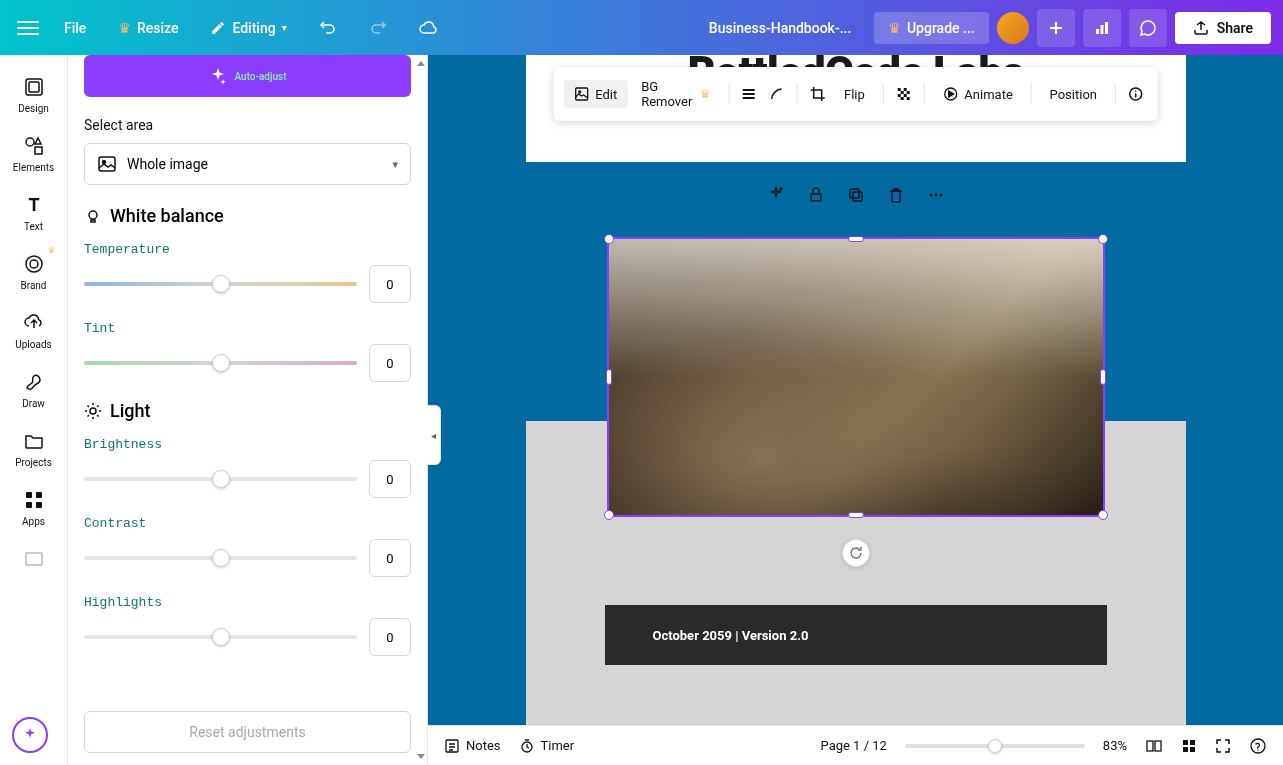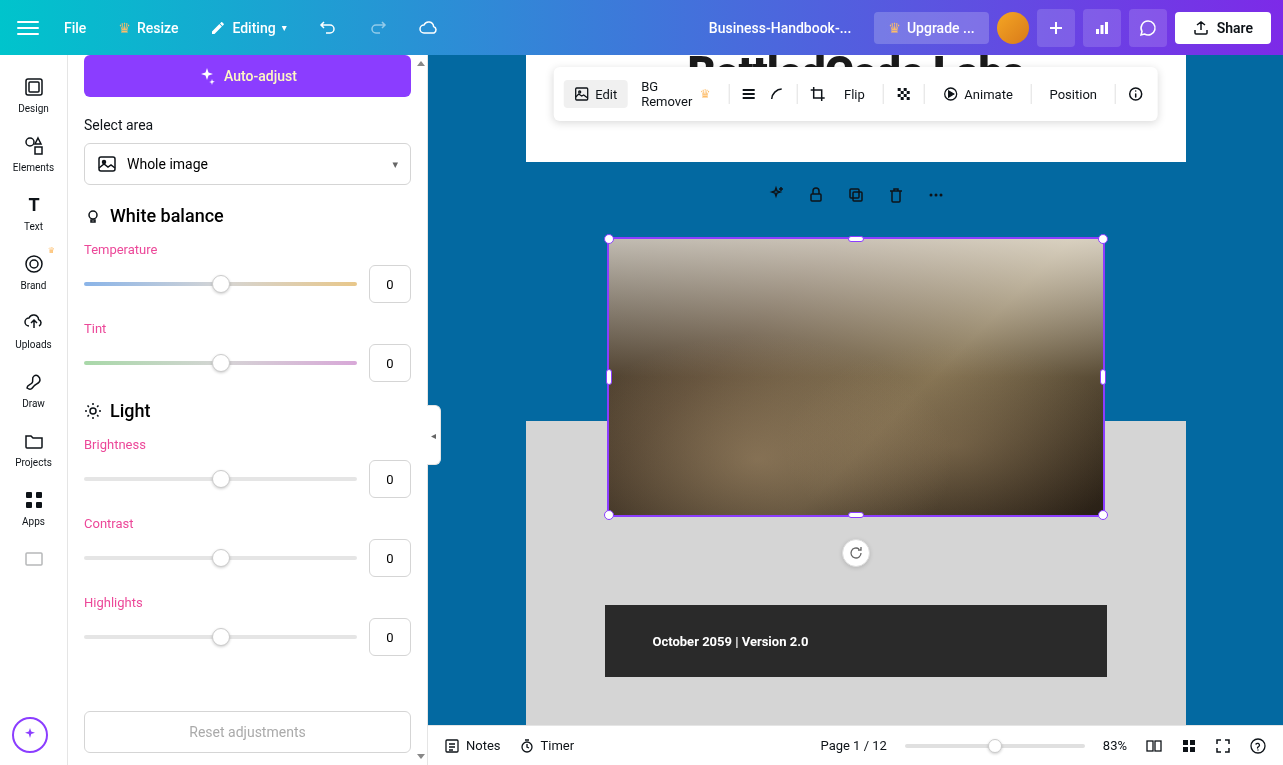--- a/index.html
+++ b/index.html
@@ -178,25 +178,25 @@
       font-size: 16px;
       font-weight: 500;
       flex: 1;
     }
     .close-x {
       font-size: 20px;
       cursor: pointer;
     }
     .auto-adjust-btn {
       background: #8b3dff;
-      color: #fef9c3;
+      color: #86efac;
       border: none;
       border-radius: 6px;
       padding: 12px;
-      font-size: 14px;
+      font-size: 10px;
       font-weight: 500;
       cursor: pointer;
       display: flex;
       align-items: center;
       justify-content: center;
       gap: 8px;
       width: 100%;
       margin-bottom: 20px;
     }
     .section-label {
@@ -225,22 +225,23 @@
       gap: 8px;
       font-size: 18px;
       font-weight: 500;
       margin-bottom: 16px;
     }
     .slider-row {
       margin-bottom: 18px;
     }
     .slider-label {
       font-size: 13px;
-      color: #ec4899;
+      color: #0f766e;
       margin-bottom: 8px;
+      font-family: Liberation Mono, monospace;
     }
     .slider-control {
       display: flex;
       align-items: center;
       gap: 12px;
     }
     .slider-track {
       flex: 1;
       height: 4px;
       border-radius: 2px;
@@ -486,21 +487,21 @@
       justify-content: center;
       cursor: pointer;
       box-shadow: 0 1px 4px rgba(0,0,0,0.15);
     }
     .version-bar {
       position: absolute;
       top: 550px;
       left: 50%;
       transform: translateX(-50%);
       width: 502px;
-      height: 72px;
+      height: 60px;
       background: #2a2a2a;
       display: flex;
       align-items: center;
       padding: 0 48px;
       z-index: 7;
     }
     .version-text {
       color: white;
       font-size: 13px;
       font-weight: 700;

